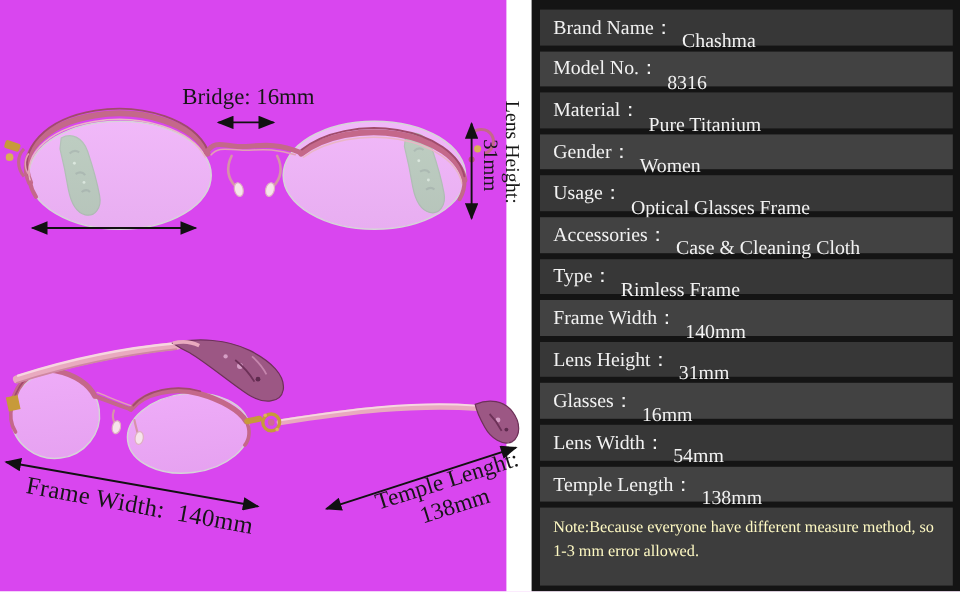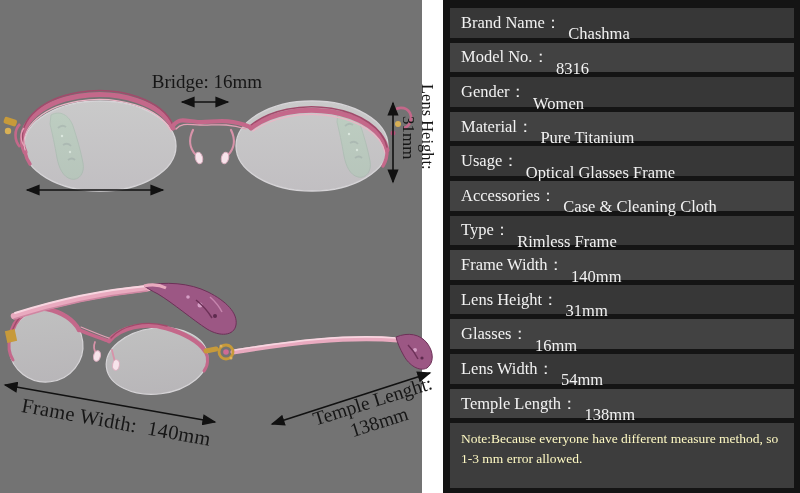--- a/index.html
+++ b/index.html
@@ -1,19 +1,19 @@
 <!DOCTYPE html>
 <html><head>
 <meta charset="utf-8">
 <style>
   html,body{margin:0;padding:0;background:#fff;}
   #stage{position:relative;width:800px;height:493px;overflow:hidden;background:#fff;
          font-family:"Liberation Serif","DejaVu Serif",serif;}
   
-  #photo-area{position:absolute;left:0;top:0;width:422px;height:493px;background:#737373;}
+  #photo-area{position:absolute;left:0;top:0;width:422px;height:493px;background:#d946ef;}
   #glasses-svg{position:absolute;left:0;top:0;}
   .ann{position:absolute;color:#161616;white-space:pre;}
   #ann-bridge{left:147px;top:71px;width:120px;text-align:center;font-size:19px;}
   #ann-lens-width{left:24px;top:195px;width:144px;text-align:center;font-size:19px;}
   #ann-frame-width{left:24px;top:394px;font-size:20.5px;letter-spacing:.3px;
                    transform:rotate(10.3deg);transform-origin:0 0;}
   #ann-temple{left:296px;top:390px;width:160px;text-align:center;font-size:19.5px;line-height:1.12;
               transform:rotate(-17.5deg);transform-origin:50% 50%;white-space:normal;}
   #ann-temple span{display:block;}
   #ann-lens-height-label{left:417px;top:84px;font-size:16.5px;writing-mode:vertical-rl;}
@@ -177,28 +177,28 @@
   <div id="spec-panel">
     <div class="spec-row">
       <span class="spec-label">Brand Name：</span>
       <span class="spec-value">Chashma</span>
     </div>
     <div class="spec-row">
       <span class="spec-label">Model No.：</span>
       <span class="spec-value">8316</span>
     </div>
     <div class="spec-row">
+      <span class="spec-label">Material：</span>
+      <span class="spec-value">Pure Titanium</span>
+    </div>
+    <div class="spec-row">
       <span class="spec-label">Gender：</span>
       <span class="spec-value">Women</span>
     </div>
     <div class="spec-row">
-      <span class="spec-label">Material：</span>
-      <span class="spec-value">Pure Titanium</span>
-    </div>
-    <div class="spec-row">
       <span class="spec-label">Usage：</span>
       <span class="spec-value">Optical Glasses Frame</span>
     </div>
     <div class="spec-row">
       <span class="spec-label">Accessories：</span>
       <span class="spec-value">Case &amp; Cleaning Cloth</span>
     </div>
     <div class="spec-row">
       <span class="spec-label">Type：</span>
       <span class="spec-value">Rimless Frame</span>

